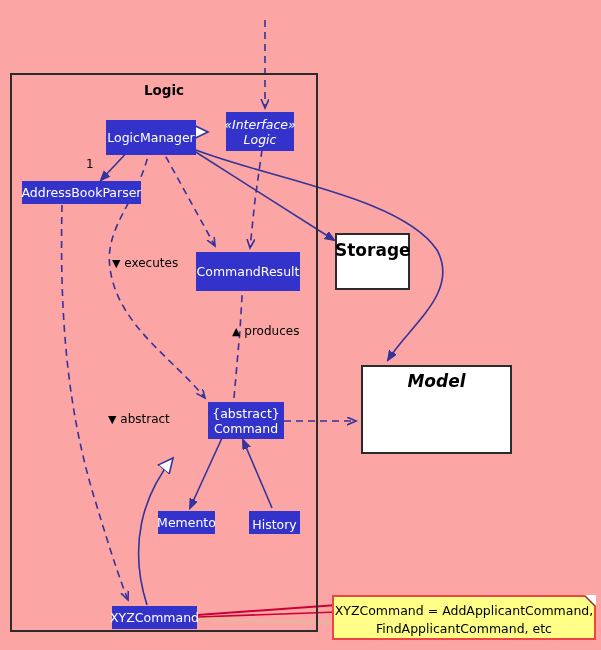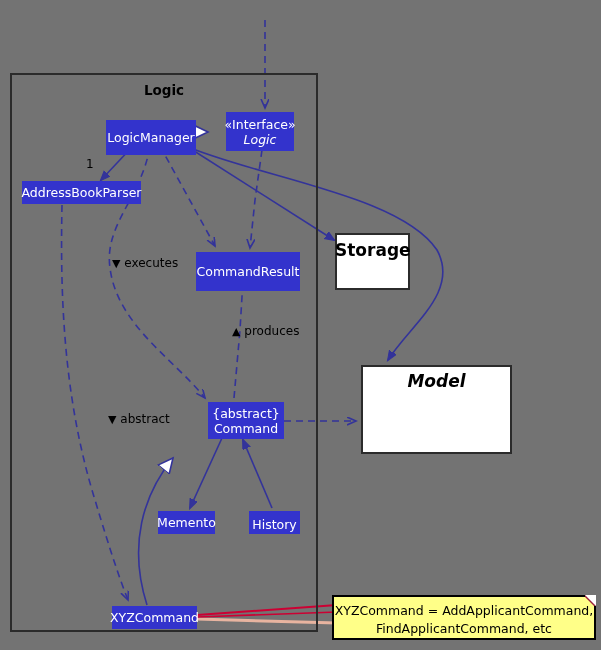--- a/index.html
+++ b/index.html
@@ -7,21 +7,21 @@
     padding: 0;
     background: #ffffff;
   }
   body {
     font-family: "DejaVu Sans", sans-serif;
   }
   #diagram-root {
     position: relative;
     width: 601px;
     height: 650px;
-    background: #737373;
+    background: #fca5a5;
     overflow: hidden;
   }
   #wires {
     position: absolute;
     left: 0;
     top: 0;
     width: 601px;
     height: 650px;
   }
   .uml-class {
@@ -35,20 +35,21 @@
     display: flex;
     flex-direction: column;
     align-items: center;
     justify-content: center;
     padding: 2px 4px;
     box-sizing: border-box;
     white-space: nowrap;
     z-index: 4;
   }
   .uml-class .stereo {
+    font-style: italic;
   }
   .uml-class .cname-italic {
     font-style: italic;
   }
   .pkg-box {
     position: absolute;
     border: 2px solid #2b2b2b;
     background: transparent;
     box-sizing: border-box;
     z-index: 1;
@@ -89,21 +90,21 @@
   .mult-label {
     position: absolute;
     font-family: "DejaVu Sans", sans-serif;
     font-size: 12px;
     color: #000000;
     z-index: 5;
   }
   .note-box {
     position: absolute;
     background: #ffff88;
-    border: 2px solid #000000;
+    border: 2px solid #ef4444;
     box-sizing: border-box;
     z-index: 6;
     font-family: "DejaVu Sans", sans-serif;
     font-size: 12.5px;
     color: #000000;
     text-align: center;
     line-height: 18px;
     padding-top: 5px;
   }
   .note-fold {

